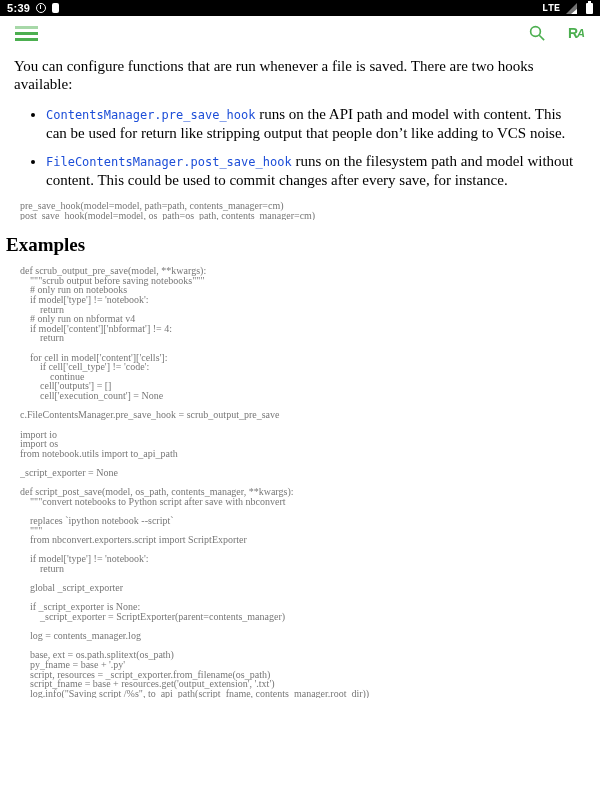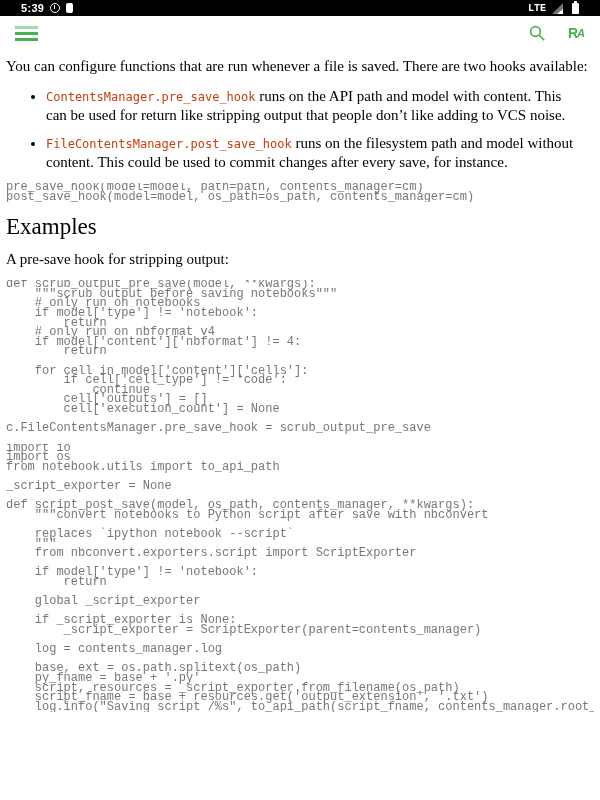--- a/index.html
+++ b/index.html
@@ -13,21 +13,21 @@
     color: #000;
   }
 
   
   .status-bar {
     position: relative; z-index: 3;
     height: 16px;
     background: #000;
     color: #fff;
     display: flex; align-items: center; justify-content: space-between;
-    padding: 0 21px;
+    padding: 0 7px;
     font-family: "Liberation Sans", sans-serif;
     font-size: 11px;
   }
   .sb-group { display: flex; align-items: center; gap: 6px; }
   .sb-time { font-weight: bold; letter-spacing: 0.3px; }
   .sb-clock {
     width: 10px; height: 10px; border-radius: 50%;
     border: 1.5px solid #fff; box-sizing: border-box; position: relative;
   }
   .sb-clock::after {
@@ -69,41 +69,41 @@
   .font-btn .small-a { font-size: 11px; font-style: italic; margin-left: -1px; }
 
   
   .content {
     position: relative; z-index: 1;
     margin-top: -5px;
     padding: 0 6px;
     font-size: 15px;
     line-height: 18px;
   }
-  .content p { margin: 12px 0; }
+  .content p { margin: 12px 8px; }
   code.inline {
     font-family: "DejaVu Sans Mono", "Liberation Mono", monospace;
     font-size: 12px;
-    color: #c2410c;
+    color: #1d4ed8;
     letter-spacing: 0;
   }
   ul.hook-list { margin: 12px 0; padding: 0 14px 0 40px; }
   ul.hook-list li { margin: 0 0 10px 0; }
   pre.code-block {
-    font-family: Liberation Mono, monospace;
-    font-size: 12px;
+    font-family: Liberation Serif, serif;
+    font-size: 10px;
     line-height: 9.6px;
     color: #777;
-    margin: 10px 0;
+    margin: 10px 14px;
     white-space: pre;
     overflow: hidden;
   }
   h2.section-heading {
-    font-size: 23px;
-    font-weight: normal;
+    font-size: 19px;
+    font-weight: bold;
     margin: 14px 0 10px 0;
     line-height: 22px;
   }
 </style>
 </head>
 <body>
 
 <div class="screen">
 
   <div class="status-bar">
@@ -149,21 +149,20 @@
       <li><code class="inline">FileContentsManager.post_save_hook</code><span> runs on the filesystem path and model without content. This could be used to commit changes after every save, for instance.</span></li>
     </ul>
 
 
     <pre class="code-block">pre_save_hook(model=model, path=path, contents_manager=cm)
 post_save_hook(model=model, os_path=os_path, contents_manager=cm)</pre>
 
     <h2 class="section-heading">Examples</h2>
 
 
-    <p>A pre-save hook for stripping output:</p>
 
     <pre class="code-block">def scrub_output_pre_save(model, **kwargs):
     """scrub output before saving notebooks"""
     # only run on notebooks
     if model['type'] != 'notebook':
         return
     # only run on nbformat v4
     if model['content']['nbformat'] != 4:
         return
 

